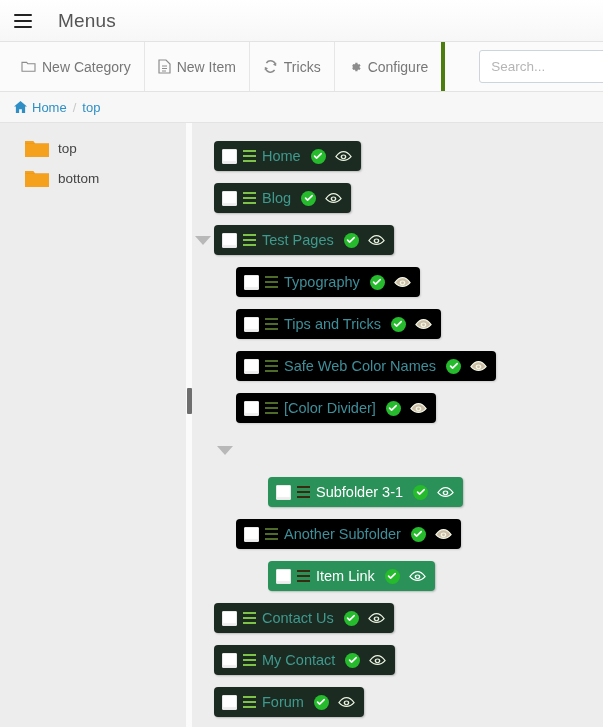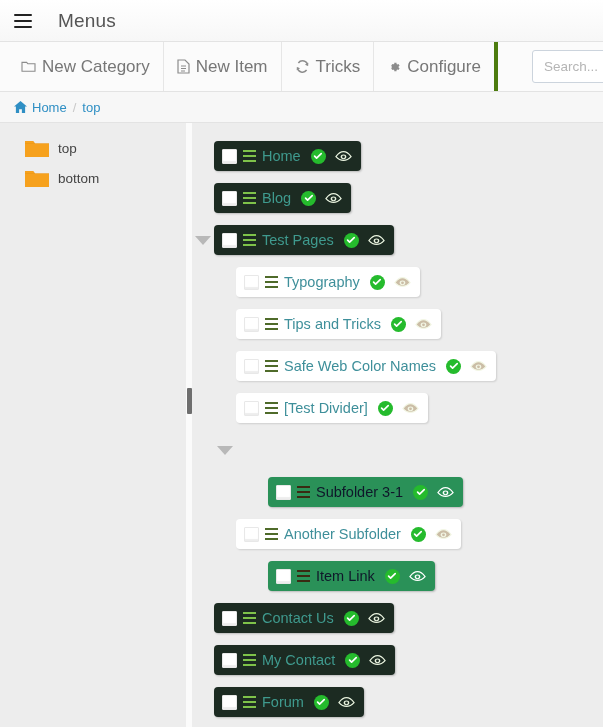--- a/index.html
+++ b/index.html
@@ -45,21 +45,21 @@
     align-items: stretch;
     padding-left: 8px;
   }
   .tb-btn {
     display: flex;
     align-items: center;
     gap: 6px;
     padding: 0 13px;
     border-right: 1px solid #e6e6e6;
     color: #777;
-    font-size: 17px;
+    font-size: 14px;
     cursor: pointer;
     white-space: nowrap;
     background: transparent;
     border-top: 0; border-bottom: 0; border-left: 0;
     font-family: "Liberation Sans", sans-serif;
   }
   .tb-btn .tb-ico { display: inline-flex; align-items: center; color: #888; }
   .tb-sep-after { border-right: 4px solid #4d7c0f; }
   .toolbar-spacer { flex: 0 0 24px; }
   .search-wrap { display: flex; align-items: center; padding-left: 10px; }
@@ -156,24 +156,24 @@
     border-radius: 4px;
     cursor: pointer;
     box-shadow: 1px 1px 2px rgba(0,0,0,.22);
     user-select: none;
   }
   .item .label { font-size: 14.5px; white-space: nowrap; }
 
   
   .item.dark  { background: #1c2b22; }
   .item.dark .label { color: #3f9a8e; }
-  .item.tan   { background: #ffffff; box-shadow: 1px 1px 2px rgba(0,0,0,.13); }
+  .item.tan   { background: #000000; box-shadow: 1px 1px 2px rgba(0,0,0,.13); }
   .item.tan .label { color: #3e8f9a; }
   .item.green { background: #2a9158; }
-  .item.green .label { color: #0f172a; }
+  .item.green .label { color: #ffffff; }
 
   
   .cb {
     width: 15px; height: 15px;
     background: #fff;
     border: 1px solid #e8e8e8;
     border-radius: 1px;
     flex: 0 0 15px;
     box-shadow: inset 0 -2px 1px rgba(0,0,0,.07);
     cursor: pointer;
@@ -458,21 +458,21 @@
       </div>
       <div class="tree-row">
         <div class="toggle" style="margin-left: 22px;"></div>
         <div class="item tan">
           <div class="cb"></div>
           <div class="grip">
             <i></i>
             <i></i>
             <i></i>
           </div>
-          <span class="label">[Test Divider]</span>
+          <span class="label">[Color Divider]</span>
           <div class="badge-check">
             <svg width="10" height="10" viewBox="0 0 10 10">
               <path d="M1.6 5.1l2 2L8.2 2.7" fill="none" stroke="#fff" stroke-width="1.7" stroke-linecap="round" stroke-linejoin="round"></path>
             </svg>
           </div>
           <div class="eye">
             <svg width="17" height="12" viewBox="0 0 18 12">
               <path d="M1 6.6c2.6-3.6 5-5.2 8-5.2s5.4 1.6 8 5.2c-2.6 2.9-5 4-8 4s-5.4-1.1-8-4z" fill="#cbbda6" stroke="#f2f6e4" stroke-width="1.3"></path>
               <ellipse cx="9" cy="6.9" rx="3" ry="2.6" fill="#f2f6e4"></ellipse>
               <ellipse cx="9" cy="6.9" rx="1.5" ry="1.5" fill="#cbbda6"></ellipse>

